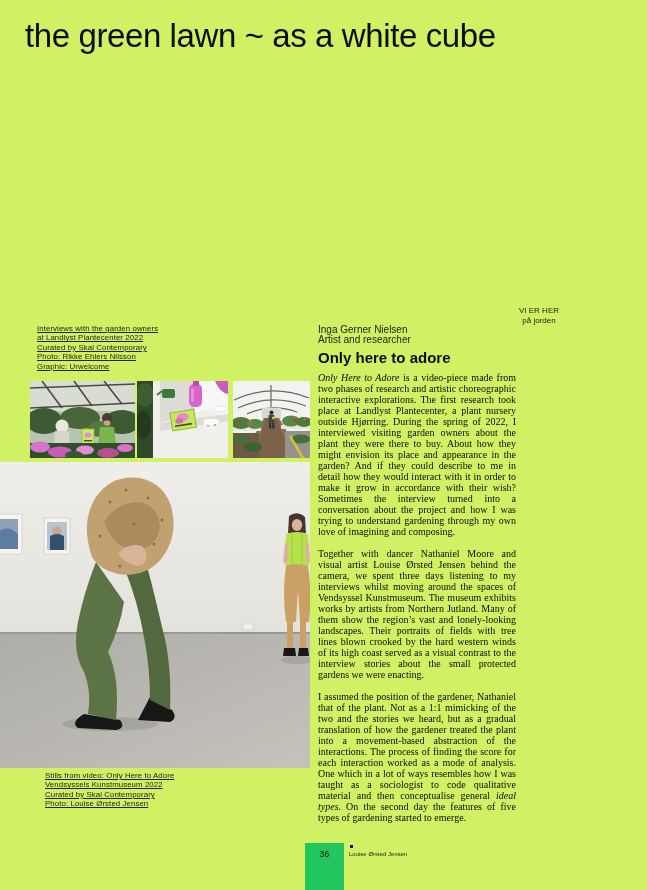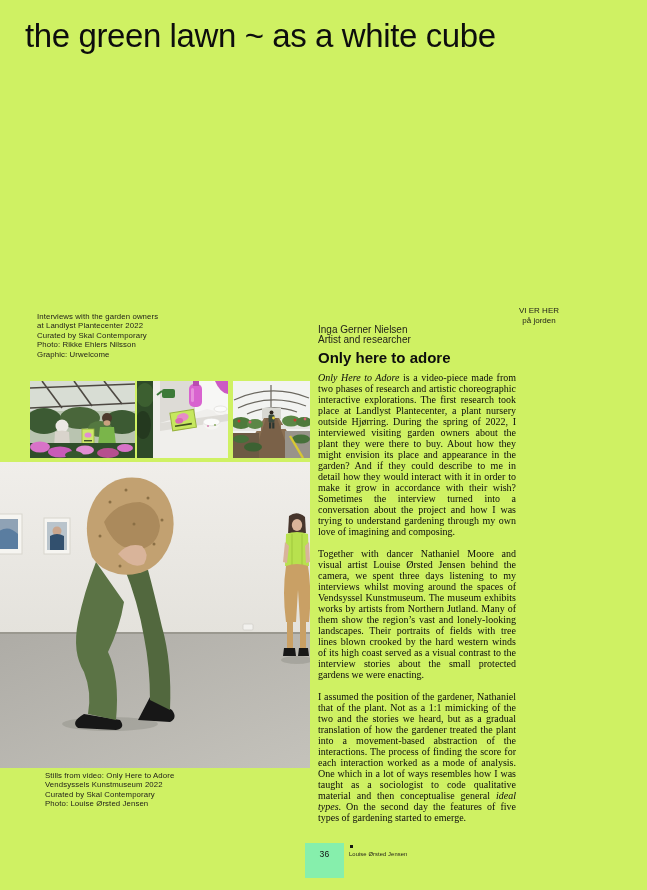--- a/index.html
+++ b/index.html
@@ -15,22 +15,22 @@
   .headline {
     left:25px; top:18px; width:560px;
     font-size:33px; font-weight:400; line-height:36.5px;
     letter-spacing:-0.4px; color:#0d0d0d;
   }
 
   .tiny-caption {
     font-size:7.8px; line-height:9.4px; color:#23231a;
     letter-spacing:0.1px;
   }
-  .left-caption { left:37px; top:312px; width:170px; }
-  .bottom-caption { left:45px; top:771px; width:180px; }
+  .left-caption { left:37px; top:324px; width:170px;text-decoration:underline; }
+  .bottom-caption { left:45px; top:771px; width:180px;text-decoration:underline; }
 
   .byline { left:318px; top:325px; width:120px; font-size:10px; line-height:9.8px; color:#23231a; }
   .masthead { left:503px; top:306px; width:72px; font-size:8px; line-height:9.8px; color:#23231a; text-align:center; }
 
   .article-heading {
     left:318px; top:349px; width:200px;
     font-size:15px; font-weight:700; color:#0d0d0d;
   }
   .article-body {
     left:318px; top:372px; width:198px;
@@ -42,22 +42,22 @@
 
   .photo { display:block; }
   .thumb { top:381px; height:77px; }
   .thumb svg, .main-photo svg { display:block; width:100%; height:100%; }
   .thumb1 { left:30px;  width:105px; }
   .thumb2 { left:137px; width:91px; }
   .thumb3 { left:233px; width:77px; }
   .main-photo { left:0; top:462px; width:310px; height:306px; }
 
   .footer-box {
-    left:305px; top:843px; width:39px; height:35px;
-    background:#86efac; text-align:center;
+    left:305px; top:843px; width:39px; height:47px;
+    background:#22c55e; text-align:center;
   }
   .footer-box .pagenum {
     display:inline-block; margin-top:6px;
     font-size:8.5px; color:#111; letter-spacing:0.2px;
   }
   .footer-author {
     left:349px; top:851px; font-size:5.8px; color:#23231a; letter-spacing:0.1px;
   }
   .footer-marker {
     left:350px; top:845px; width:2.6px; height:2.6px; background:#16160f;

